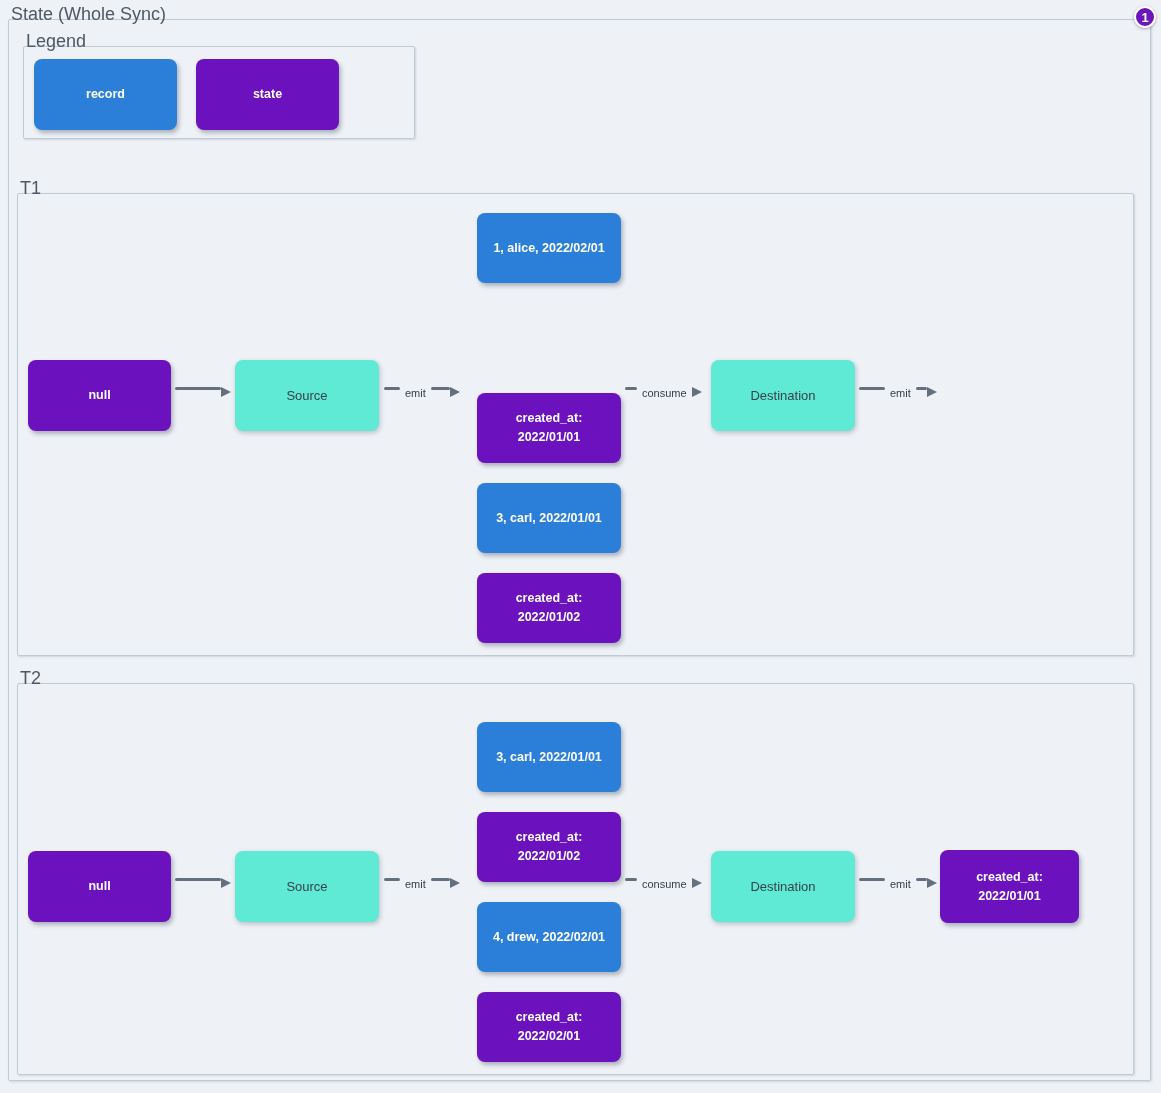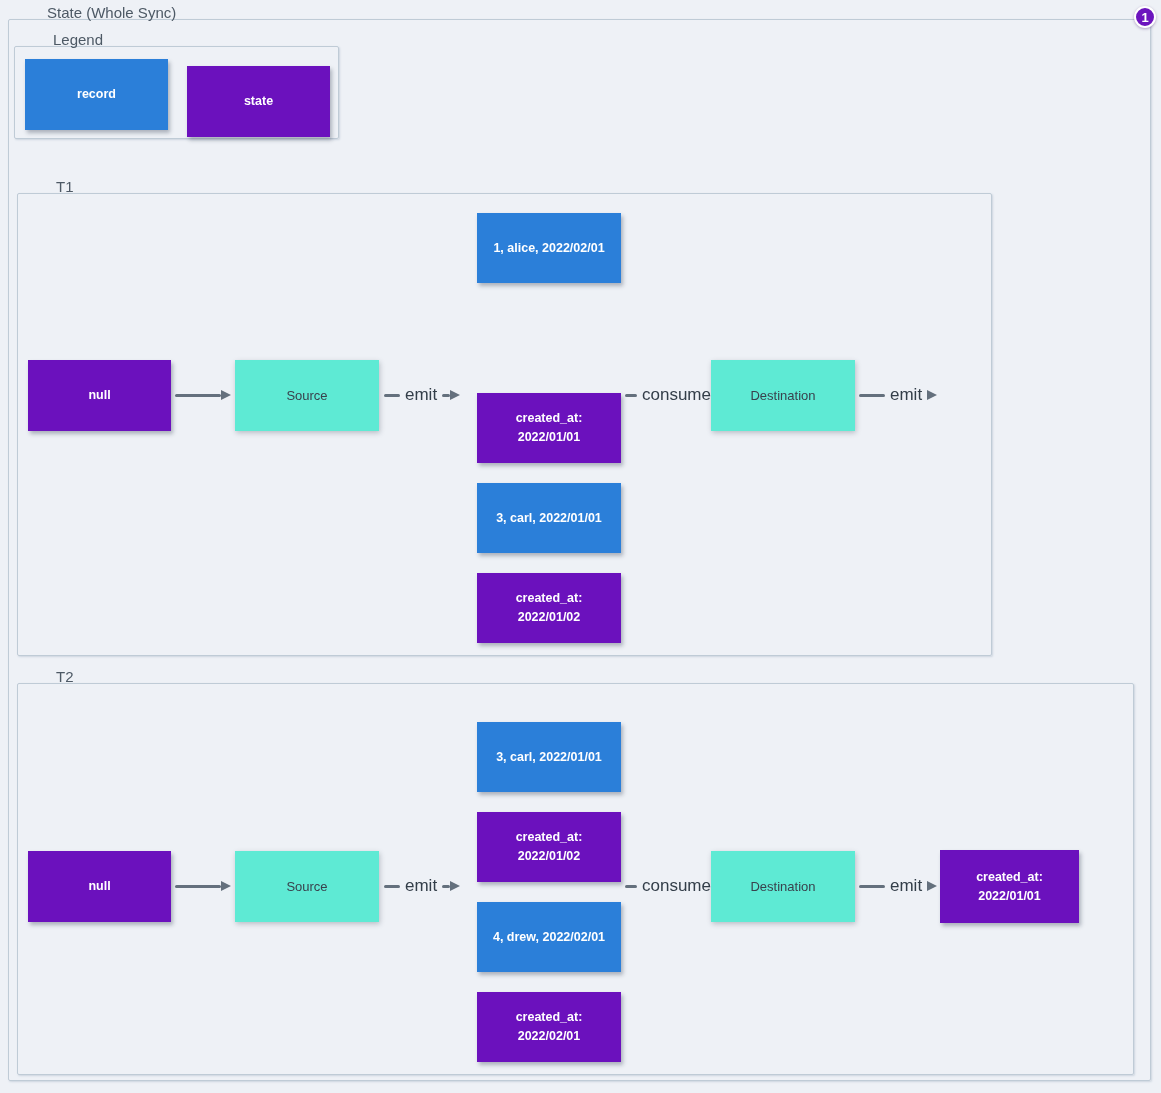--- a/index.html
+++ b/index.html
@@ -15,29 +15,28 @@
   .container {
     position: absolute;
     border: 1px solid #BFCBD6;
     border-radius: 2px;
     box-shadow: 1px 1px 2px rgba(165,180,195,.45);
   }
   .clabel {
     position: absolute;
     left: 2px;
     top: -16px;
-    font-size: 15px;
+    font-size: 18px;
     color: #4D5965;
     white-space: nowrap;
-    margin-left: 36px;
   }
 
   .node {
     position: absolute;
-    border-radius: 0;
+    border-radius: 8px;
     display: flex;
     align-items: center;
     justify-content: center;
     text-align: center;
     font-size: 12.5px;
     line-height: 19px;
     white-space: pre-line;
   }
   .node.record {
     background: #2B7FD9;
@@ -56,23 +55,22 @@
     color: #39424D;
     font-weight: normal;
     font-size: 13px;
     box-shadow: 1px 2px 5px rgba(50,60,80,.28);
   }
 
   .edge {
     position: absolute;
     height: 16px;
     display: flex;
-    align-items: center;
     color: #333E49;
-    font-size: 17px;
+    font-size: 11px;
   }
   .edge .seg { height: 3px; background: #64707D; border-radius: 1.5px; flex: none; }
   .edge .seg.grow { flex: 1; }
   .edge .lbl { padding: 0 5px; white-space: nowrap; flex: none; }
   .edge .head {
     flex: none;
     width: 0; height: 0;
     border-left: 10px solid #64707D;
     border-top: 5px solid transparent;
     border-bottom: 5px solid transparent;
@@ -98,27 +96,27 @@
 </head>
 <body>
 
 <div id="canvas">
 
   <div class="badge">1</div>
 
   <div class="container" style="left:8px; top:19px; width:1143px; height:1062px;">
     <div class="clabel">State (Whole Sync)</div>
 
-    <div class="container" style="left:5px; top:26px; width:325px; height:93px;">
+    <div class="container" style="left:14px; top:26px; width:392px; height:93px;">
       <div class="clabel">Legend</div>
       <div class="node record" style="left:10px; top:12px; width:143px; height:71px;">record</div>
-      <div class="node state" style="left:172px; top:12px; width:143px; height:71px;margin-top:7px;">state</div>
+      <div class="node state" style="left:172px; top:12px; width:143px; height:71px;">state</div>
     </div>
 
-    <div class="container" style="left:8px; top:173px; width:975px; height:463px;">
+    <div class="container" style="left:8px; top:173px; width:1117px; height:463px;">
       <div class="clabel">T1</div>
 
       <div class="node state" style="left:10px; top:166px; width:143px; height:71px;">null</div>
 
       <div class="edge" style="left:157px; top:193px; width:56px;">
         <div class="seg grow"></div>
         <div class="head"></div>
       </div>
 
       <div class="node plain" style="left:217px; top:166px; width:144px; height:71px;">Source</div>

